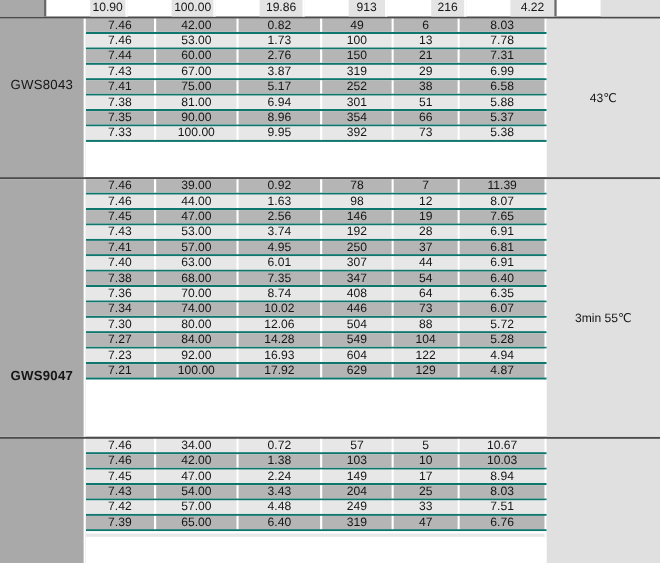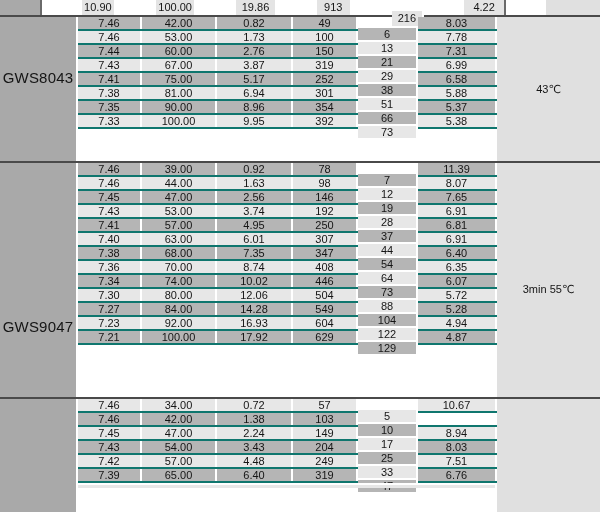--- a/index.html
+++ b/index.html
@@ -25,37 +25,37 @@
     box-sizing:border-box;
     display:flex;align-items:center;justify-content:center;
     font-size:11px;line-height:1;
     overflow:hidden;
   }
   .cg{width:78px;}
   .c0{width:64px;}
   .c1{width:75px;}
   .c2{width:76px;}
   .c3{width:65px;}
-  .c4{width:60px;margin-top:11px;}
+  .c4{width:60px;}
   .c5{width:79px;}
   .ct{width:103px;}
   
   .section{display:flex;}
   .section.s1{height:144px;}
   .section.s2{height:234px;}
   .section.s3{height:113px;}
   .group-cell{
     box-sizing:border-box;width:78px;background:#a9a9a9;
     border-right:2px solid #fff;
     display:flex;align-items:center;justify-content:center;
     position:relative;
   }
-  .group-label{font-size:15px;letter-spacing:.2px;position:relative;}
+  .group-label{font-size:12px;letter-spacing:.2px;position:relative;}
   .s1 .group-label{top:-12px;}
-  .s2 .group-label{top:46px;}
+  .s2 .group-label{top:61px;font-weight:bold;}
   .temp-cell{
     box-sizing:border-box;width:103px;background:#e0e0e0;
     display:flex;align-items:center;justify-content:center;
     position:relative;
   }
   .temp-label{font-size:11px;position:relative;}
   .s2 .temp-label{top:9px;}
   
   .data-area{display:flex;flex-direction:column;width:419px;}
   .rows{display:flex;flex-direction:column;}
@@ -302,20 +302,21 @@
             <div class="cell c3">57</div>
             <div class="cell c4">5</div>
             <div class="cell c5">10.67</div>
           </div>
           <div class="trow">
             <div class="cell c0">7.46</div>
             <div class="cell c1">42.00</div>
             <div class="cell c2">1.38</div>
             <div class="cell c3">103</div>
             <div class="cell c4">10</div>
+            <div class="cell c5">10.03</div>
           </div>
           <div class="trow">
             <div class="cell c0">7.45</div>
             <div class="cell c1">47.00</div>
             <div class="cell c2">2.24</div>
             <div class="cell c3">149</div>
             <div class="cell c4">17</div>
             <div class="cell c5">8.94</div>
           </div>
           <div class="trow">

